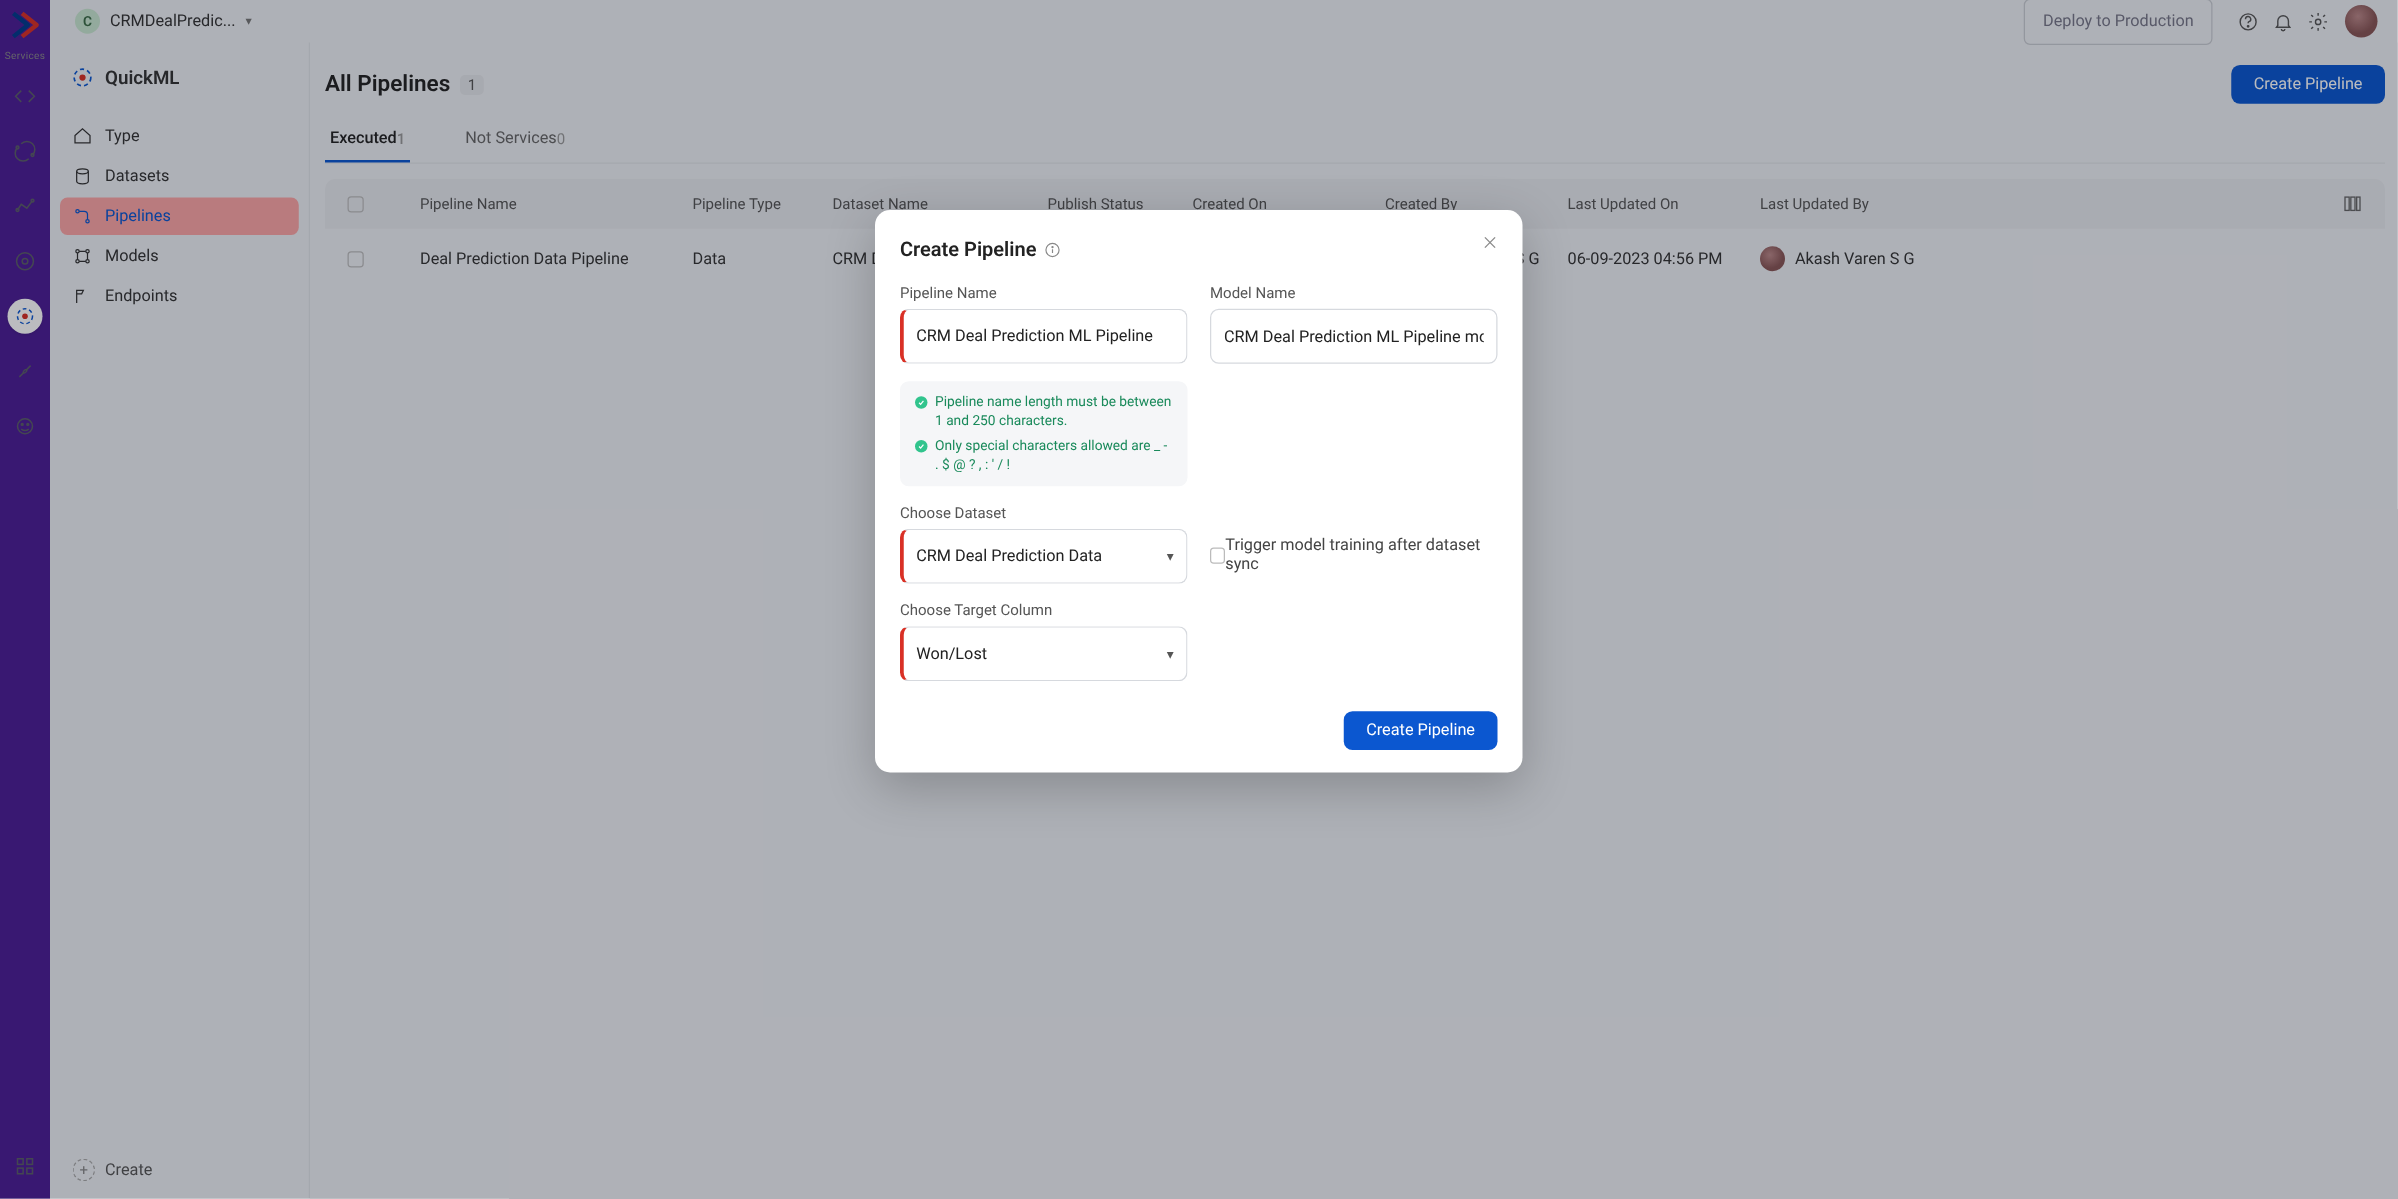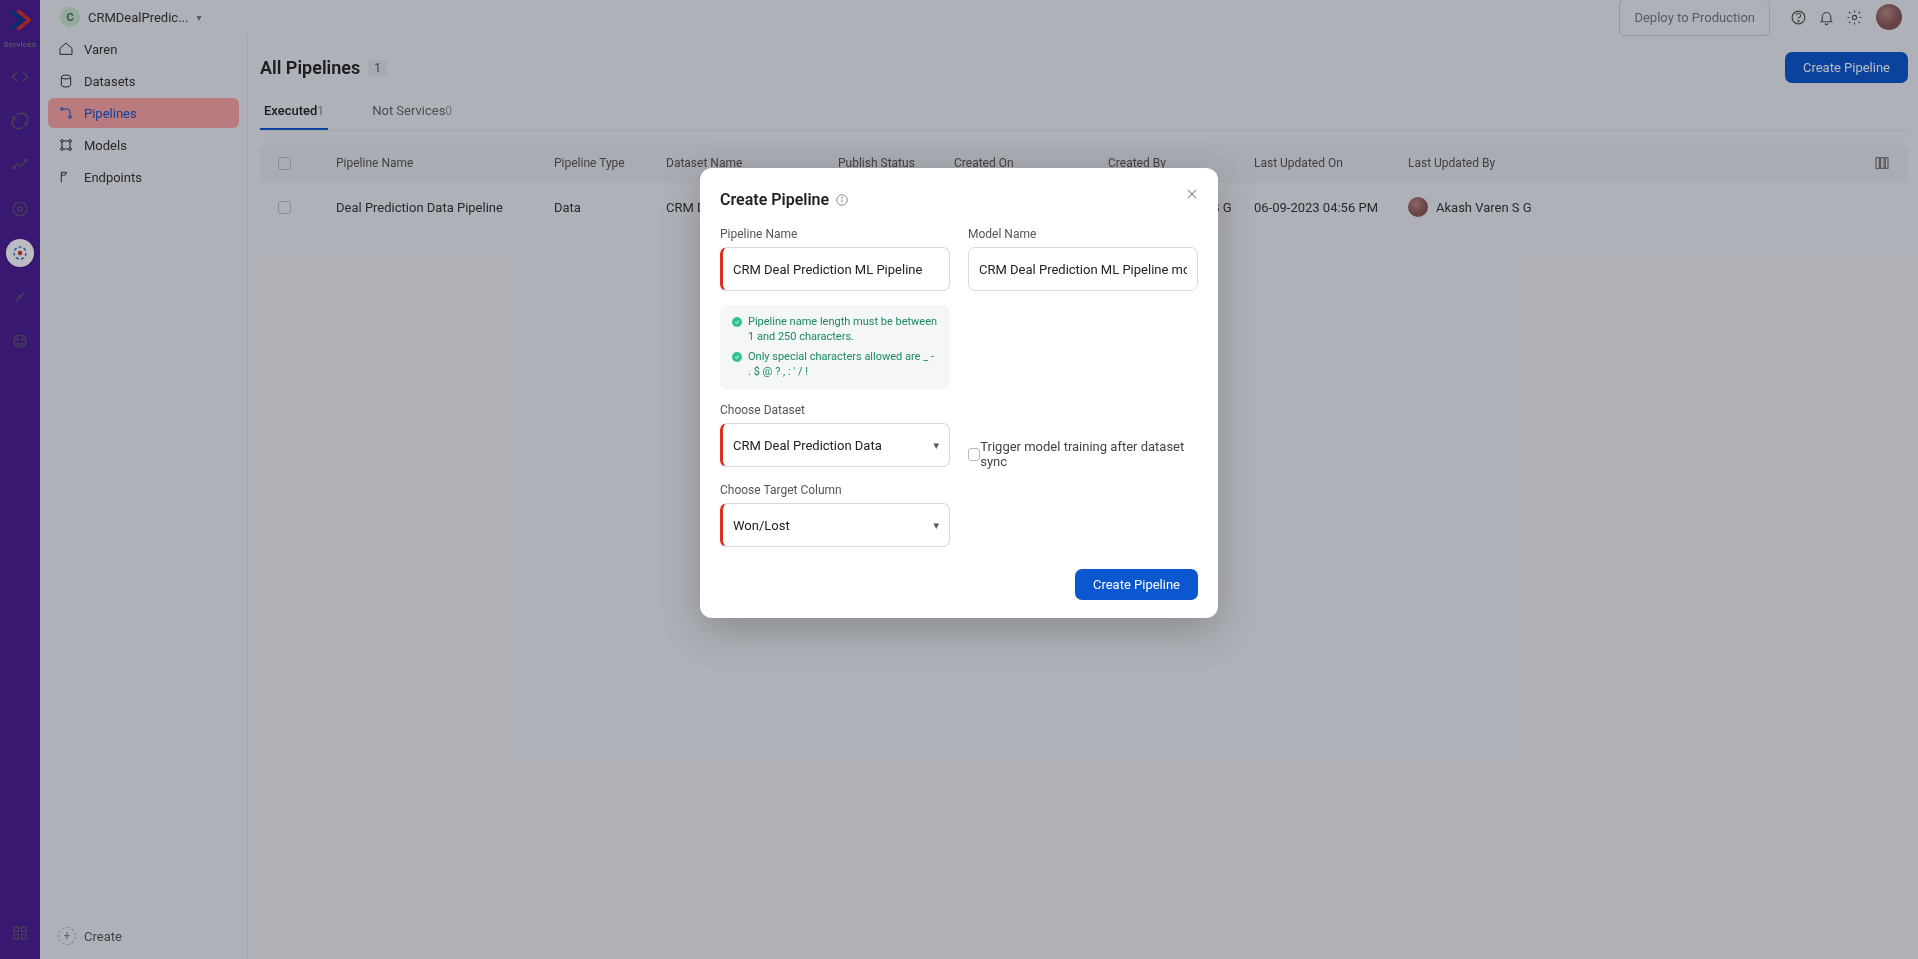--- a/index.html
+++ b/index.html
@@ -448,21 +448,21 @@
       justify-content: center;
       margin-top: 2px;
     }
     .validation-row .tick svg { width: 6px; height: 6px; color: #fff; }
     .check-row {
       display: flex;
       align-items: center;
       gap: 0;
       font-size: 13px;
       color: #444;
-      margin-top: 36px;
+      margin-top: 26px;
     }
     .modal-footer {
       margin-top: auto;
       display: flex;
       justify-content: flex-end;
       padding-top: 20px;
     }
   </style>
 </head>
 <body>
@@ -562,26 +562,35 @@
           <circle cx="12" cy="12" r="3"></circle>
           <path d="M12 2v3M12 19v3M4.2 4.2l2.1 2.1M17.7 17.7l2.1 2.1M2 12h3M19 12h3M4.2 19.8l2.1-2.1M17.7 6.3l2.1-2.1"></path>
         </svg>
     </div>
     <div class="user-avatar"></div>
   </div>
 
   <div class="main">
 
     <div class="side-panel">
+      <div class="app-title">
+        <div class="app-title-icon">
+          <svg viewBox="0 0 24 24" fill="none">
+              <circle cx="12" cy="12" r="8" stroke="#0b57d0" stroke-width="1.6" stroke-dasharray="4 3"></circle>
+              <circle cx="12" cy="12" r="3" fill="#d93025"></circle>
+            </svg>
+        </div>
+        <span class="app-title-text">QuickML</span>
+      </div>
       <div class="nav-list">
         <div class="nav-item">
           <svg viewBox="0 0 24 24" fill="none" stroke="currentColor" stroke-width="1.5">
               <path d="M3 11 L12 3 L21 11 V20 H3 Z"></path>
             </svg>
-          <span>Varen</span>
+          <span>Type</span>
         </div>
         <div class="nav-item">
           <svg viewBox="0 0 24 24" fill="none" stroke="currentColor" stroke-width="1.5">
               <ellipse cx="12" cy="6" rx="7" ry="3"></ellipse>
               <path d="M5 6 V18 a7 3 0 0 0 14 0 V6"></path>
             </svg>
           <span>Datasets</span>
         </div>
         <div class="nav-item selected">
           <svg viewBox="0 0 24 24" fill="none" stroke="currentColor" stroke-width="1.5">

